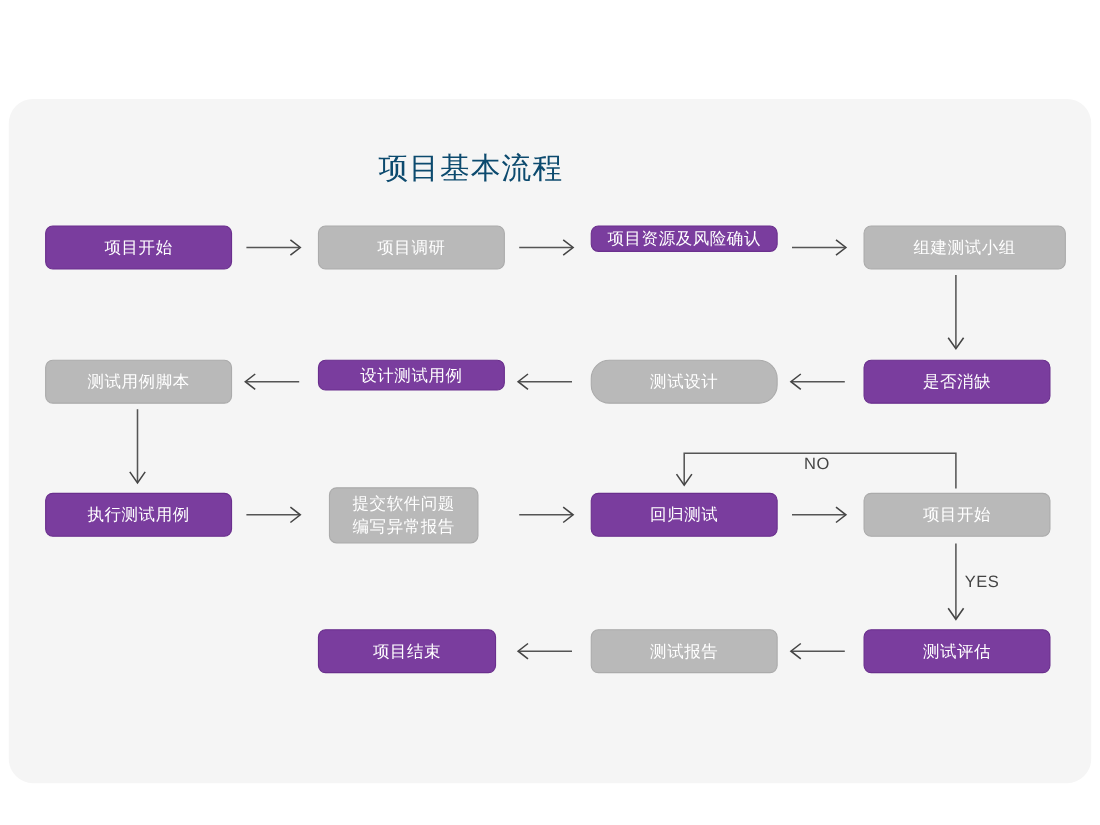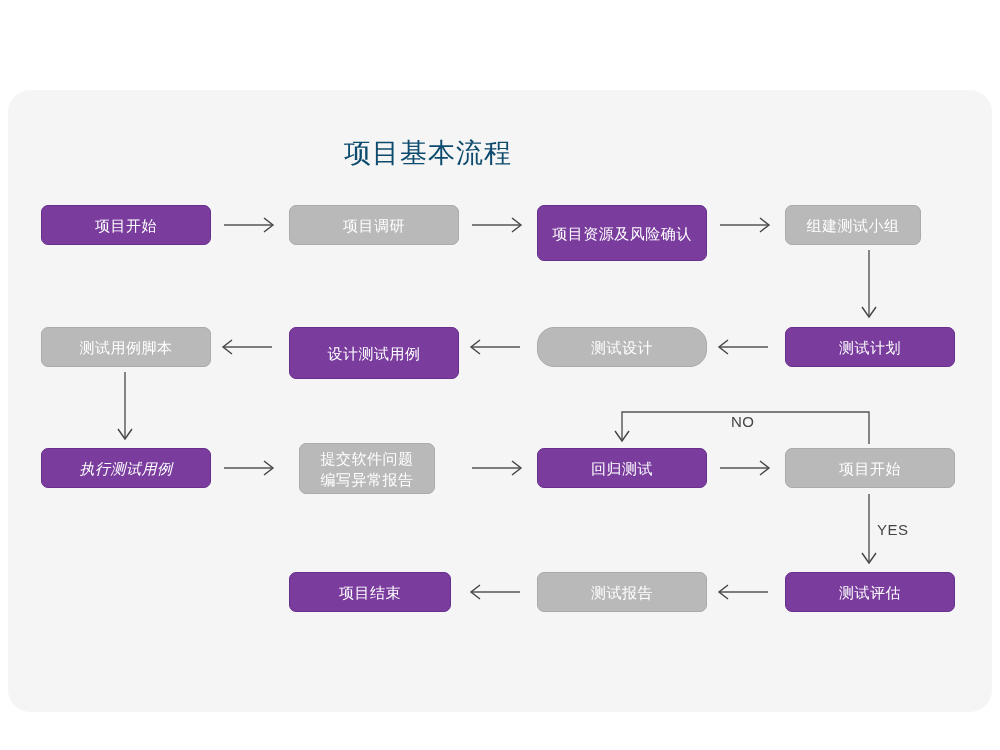--- a/index.html
+++ b/index.html
@@ -159,33 +159,33 @@
   </g>
 </svg>
 
 <div class="edge-label" style="left:731px; top:413px;">NO</div>
 <div class="edge-label" style="left:877px; top:521px;">YES</div>
 
 <div class="node purple" style="left:41px; top:205px; width:170px; height:40px;">项目开始</div>
 
 <div class="node gray" style="left:289px; top:205px; width:170px; height:40px;">项目调研</div>
 
-<div class="node purple" style="left:537px; top:205px; width:170px; height:56px;text-align:center;">项目资源及风险确认</div>
+<div class="node purple" style="left:537px; top:205px; width:170px; height:24px;text-align:center;">项目资源及风险确认</div>
 
-<div class="node gray" style="left:785px; top:205px; width:136px; height:40px;">组建测试小组</div>
+<div class="node gray" style="left:785px; top:205px; width:184px; height:40px;">组建测试小组</div>
 
 <div class="node gray" style="left:41px; top:327px; width:170px; height:40px;">测试用例脚本</div>
 
-<div class="node purple" style="left:289px; top:327px; width:170px; height:52px;">设计测试用例</div>
+<div class="node purple" style="left:289px; top:327px; width:170px; height:28px;">设计测试用例</div>
 
 <div class="node gray" style="left:537px; top:327px; width:170px; height:40px;border-radius:17px;">测试设计</div>
 
-<div class="node purple" style="left:785px; top:327px; width:170px; height:40px;">测试计划</div>
+<div class="node purple" style="left:785px; top:327px; width:170px; height:40px;">是否消缺</div>
 
-<div class="node purple" style="left:41px; top:448px; width:170px; height:40px;font-style:italic;">执行测试用例</div>
+<div class="node purple" style="left:41px; top:448px; width:170px; height:40px;">执行测试用例</div>
 
 <div class="node gray" style="left:299px; top:443px; width:136px; height:51px;">提交软件问题
 编写异常报告</div>
 
 <div class="node purple" style="left:537px; top:448px; width:170px; height:40px;">回归测试</div>
 
 <div class="node gray" style="left:785px; top:448px; width:170px; height:40px;">项目开始</div>
 
 <div class="node purple" style="left:289px; top:572px; width:162px; height:40px;">项目结束</div>
 

